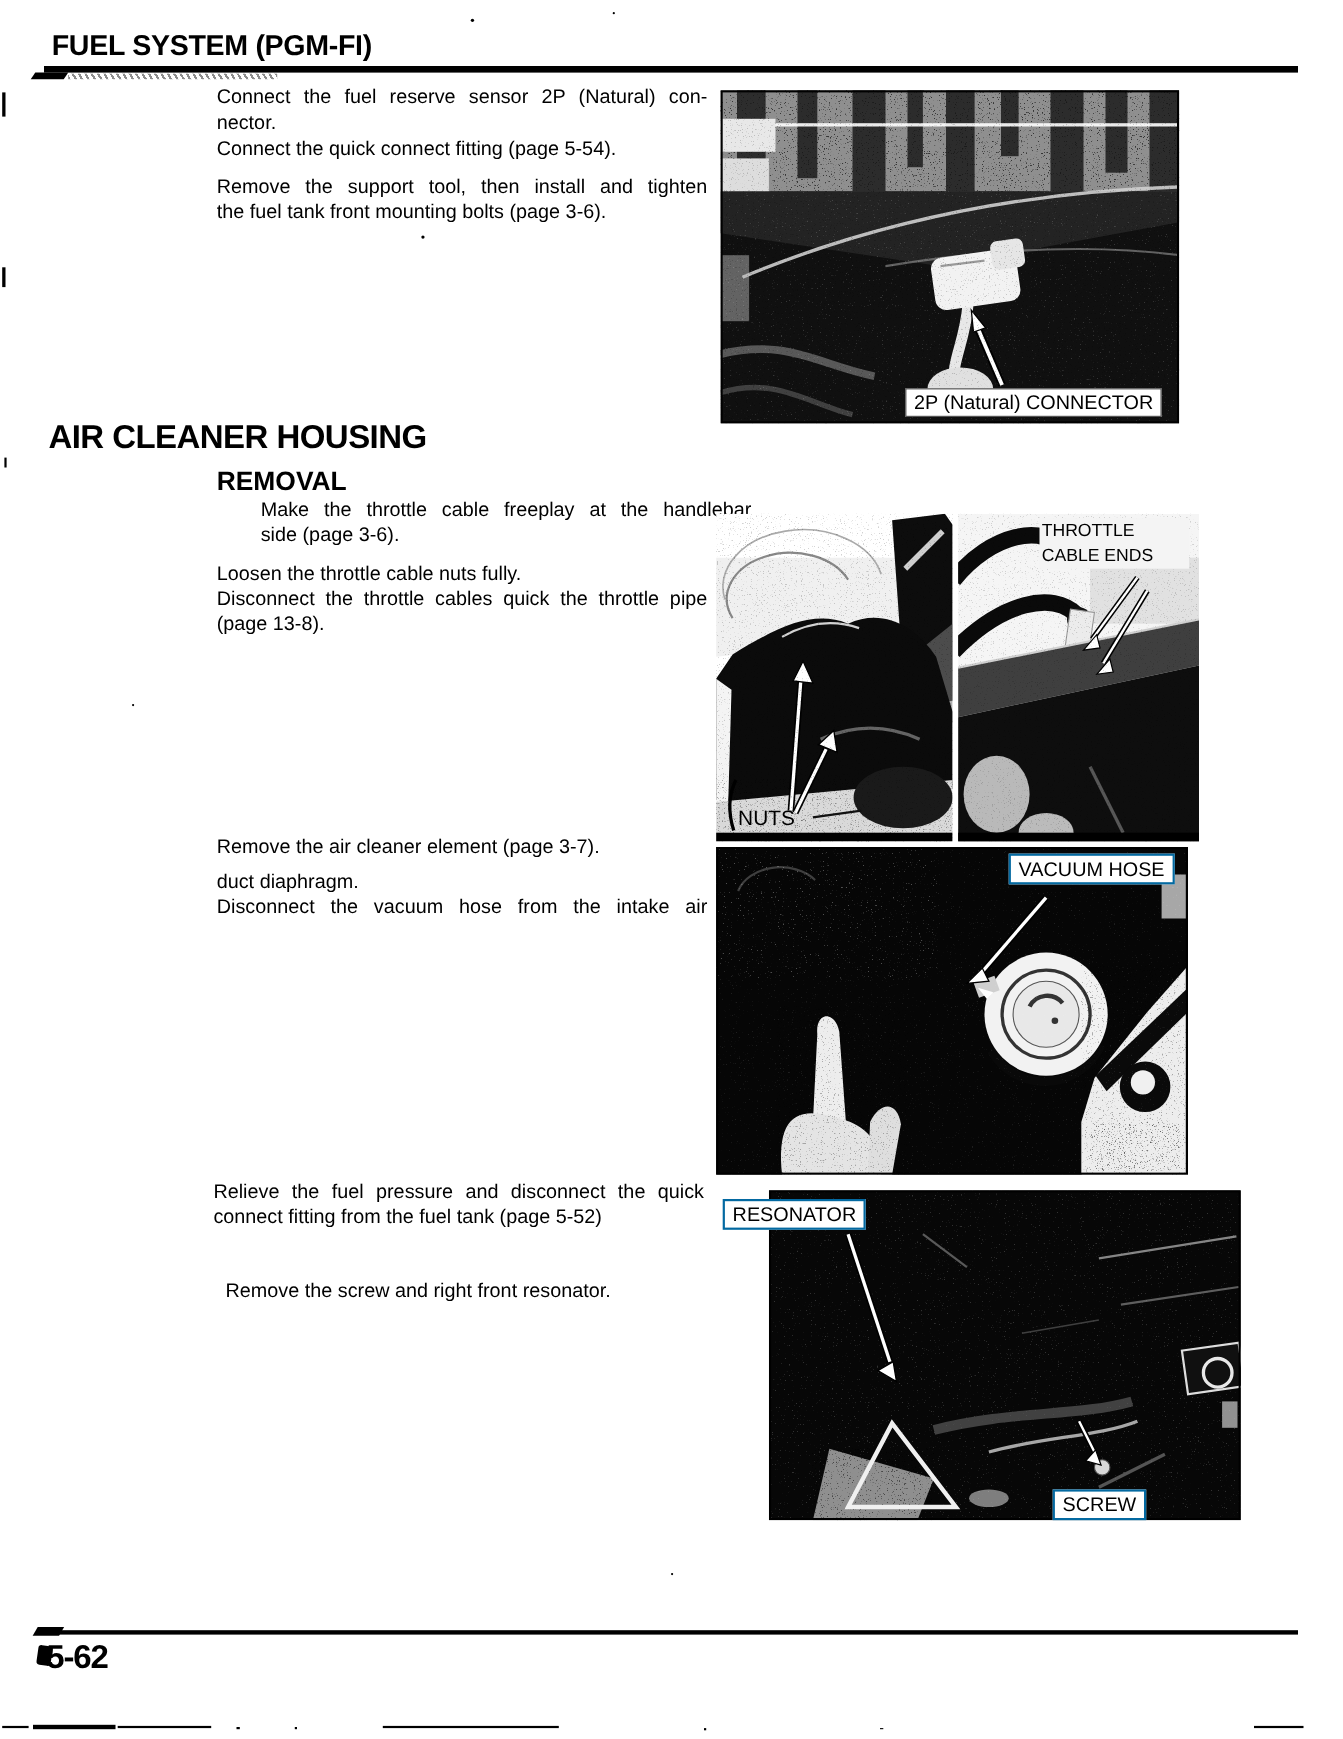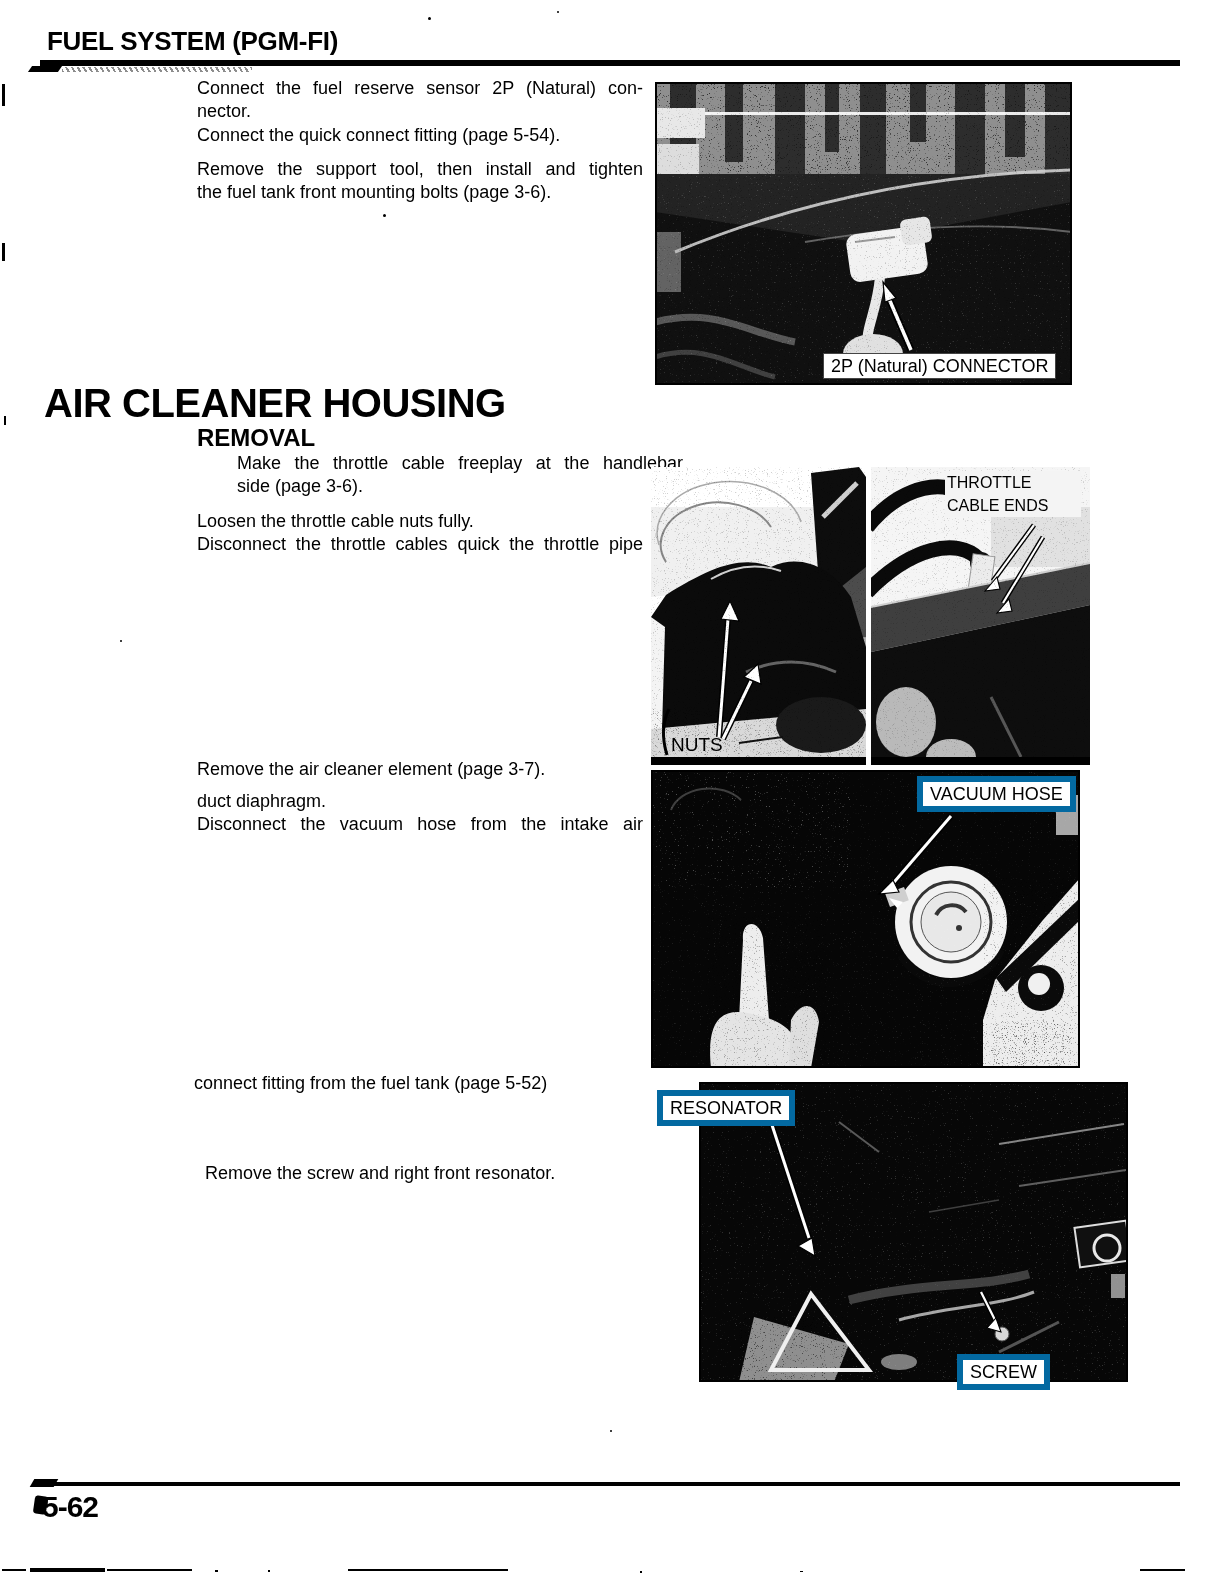--- a/index.html
+++ b/index.html
@@ -2,33 +2,33 @@
 <html><head>
 <meta charset="utf-8">
 <style>
   html,body{margin:0;padding:0;background:#e8e8e8;}
   .page{
     position:relative;width:1221px;height:1581px;background:#ffffff;
     font-family:"Liberation Sans", sans-serif;color:#000;overflow:hidden;
     margin:0 auto;
   }
   .h1{position:absolute;left:47px;top:26px;font-size:26px;font-weight:bold;letter-spacing:-0.3px;}
-  .h2{position:absolute;left:44px;top:381px;font-size:40px;font-weight:bold;letter-spacing:-0.5px;}
+  .h2{position:absolute;left:44px;top:381px;font-size:30px;font-weight:bold;letter-spacing:-0.5px;}
   .h3{position:absolute;left:197px;top:424px;font-size:24px;font-weight:bold;}
   .rule{position:absolute;background:#000;}
   .hatch{position:absolute;height:5px;opacity:.45;
     background:repeating-linear-gradient(60deg,#000 0 2px,transparent 2px 5px);}
   .para{position:absolute;width:446px;font-size:18px;line-height:23px;}
   .ln{text-align:left;}
   .ln.j{text-align:justify;text-align-last:justify;}
   .fig{position:absolute;}
   .fig svg{display:block;}
   .plabel{position:absolute;background:#fff;color:#000;font-size:18px;line-height:20px;
     padding:2px 7px;white-space:nowrap;}
-  .plabel.bord{border:6px solid #0369a1;}
+  .plabel.bord{border:2px solid #0369a1;}
   .lbl-nuts{background:transparent;font-size:19px;padding:0;}
   .lbl-throttle{width:132px;white-space:normal;background:#f4f4f4;font-size:16px;line-height:23px;padding:0 2px;}
   .pagenum{position:absolute;left:42px;top:1490px;font-size:30px;font-weight:bold;letter-spacing:-1px;}
   .blob{position:absolute;background:#000;}
   .dot{position:absolute;background:#000;border-radius:50%;}
   .dash{position:absolute;background:#000;}
 </style>
 </head>
 <body>
 
@@ -111,20 +111,21 @@
   <div class="h2">AIR CLEANER HOUSING</div>
   <div class="h3">REMOVAL</div>
 
   <div class="para" style="left:197px;top:452px;margin-left:40px;">
     <div class="ln j">Make the throttle cable freeplay at the handlebar</div>
     <div class="ln">side (page 3-6).</div>
   </div>
   <div class="para" style="left:197px;top:510px;">
     <div class="ln">Loosen the throttle cable nuts fully.</div>
     <div class="ln j">Disconnect the throttle cables quick the throttle pipe</div>
+    <div class="ln">(page 13-8).</div>
   </div>
 
   <div class="fig" style="left:651px;top:467px;width:215px;height:298px;">
     <svg width="215" height="298" viewBox="0 0 215 298">
       <rect width="215" height="298" fill="#ffffff"></rect>
       <polygon points="0,40 170,40 170,112 0,130" fill="#f0f0f0"></polygon>
       <path d="M15,95 A55,40 0 0 1 120,60" stroke="#888888" stroke-width="2" fill="none"></path>
       <path d="M8,78 A70,50 0 0 1 150,55" stroke="#aaaaaa" stroke-width="1.5" fill="none"></path>
       <polygon points="160,6 208,0 215,10 215,170 172,175" fill="#0d0d0d"></polygon>
       <line x1="172" y1="50" x2="206" y2="16" stroke="#cfcfcf" stroke-width="5"></line>
@@ -226,20 +227,21 @@
         <line x1="300" y1="46" x2="238" y2="118" stroke="#ffffff" stroke-width="3"></line>
         <polygon points="228,124 242,110 248,122" fill="#ffffff" stroke="#000000" stroke-width="1.2"></polygon>
       </g>
       <rect x="0" y="0" width="429" height="298" filter="url(#spkw)" opacity="0.1"></rect>
       <rect x="1" y="1" width="427" height="296" fill="none" stroke="#000000" stroke-width="2"></rect>
     </svg>
     <div class="plabel bord" style="left:266px;top:6px;">VACUUM HOSE</div>
   </div>
 
   <div class="para" style="left:194px;top:1072px;">
+    <div class="ln j">Relieve the fuel pressure and disconnect the quick</div>
     <div class="ln">connect fitting from the fuel tank (page 5-52)</div>
   </div>
   <div class="para" style="left:205px;top:1122px;margin-top:40px;">
     <div class="ln">Remove the screw and right front resonator.</div>
   </div>
 
   <div class="fig" style="left:651px;top:1082px;width:429px;height:300px;padding-left:48px;">
     <svg width="429" height="300" viewBox="0 0 429 300">
       <rect width="429" height="300" fill="#070707"></rect>
       <rect x="0" y="0" width="429" height="300" filter="url(#spkw)" opacity="0.18"></rect>

